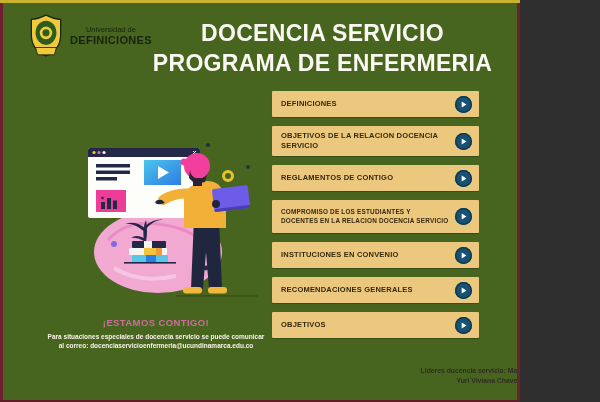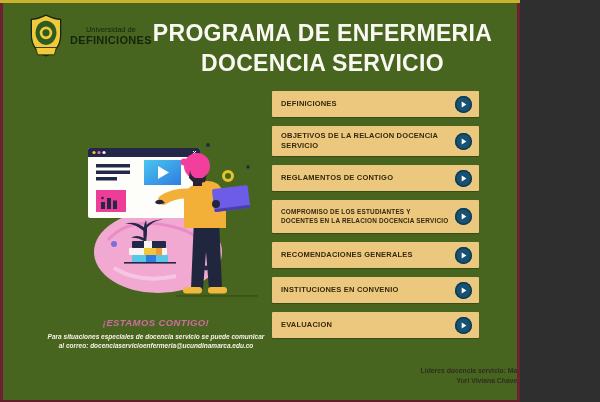--- a/index.html
+++ b/index.html
@@ -45,21 +45,21 @@
   .small-text .menu-label{font-size:6.4px;}
   .play-circle{
     flex:0 0 auto;width:17px;height:17px;border-radius:50%;background:#175273;
     display:flex;align-items:center;justify-content:center;
     box-shadow:inset 0 0 0 1.5px #0e3a55;
   }
   .play-circle svg{width:9px;height:9px;display:block;}
 
   .illustration{position:absolute;left:56px;top:140px;width:212px;height:162px;z-index:1;}
 
-  .support{position:absolute;left:32px;top:317px;width:248px;text-align:center;z-index:2;font-style:italic;}
+  .support{position:absolute;left:32px;top:317px;width:248px;text-align:center;z-index:2;}
   .support-headline{font-size:9.5px;font-weight:bold;color:#cf6ba0;letter-spacing:.4px;}
   .support-text{margin-top:4px;font-size:6.5px;font-weight:bold;color:#f8f3e8;line-height:1.45;}
   .support-text span{display:block;}
 
   .leaders{
     position:absolute;left:408px;top:366px;width:165px;text-align:center;
     font-size:6.8px;font-weight:bold;color:#2e2e20;line-height:1.5;z-index:2;
   }
   .leaders span{display:block;}
 </style>
@@ -80,22 +80,22 @@
       <circle cx="17" cy="19" r="3.4" fill="#2e5b1e"></circle>
       <path d="M7 33 L27 33 L25 40 L9 40 Z" fill="#f0c93c" stroke="#16250e" stroke-width="0.8"></path>
     </svg>
     <div class="logo-text">
       <span class="logo-line1">Universidad de</span>
       <span class="logo-line2">DEFINICIONES</span>
     </div>
   </div>
 
   <div class="title">
+    <span>DOCENCIA SERVICIO</span>
     <span>PROGRAMA DE ENFERMERIA</span>
-    <span>DOCENCIA SERVICIO</span>
   </div>
 
   <div class="menu">
     <button class="menu-btn">
       <span class="menu-label">DEFINICIONES</span>
       <span class="play-circle">
         <svg viewBox="0 0 10 10">
             <polygon points="3,1.8 8.2,5 3,8.2" fill="#ffffff"></polygon>
           </svg>
       </span>
@@ -118,37 +118,37 @@
     </button>
     <button class="menu-btn small-text">
       <span class="menu-label">COMPROMISO DE LOS ESTUDIANTES Y DOCENTES EN LA RELACION DOCENCIA SERVICIO</span>
       <span class="play-circle">
         <svg viewBox="0 0 10 10">
             <polygon points="3,1.8 8.2,5 3,8.2" fill="#ffffff"></polygon>
           </svg>
       </span>
     </button>
     <button class="menu-btn">
+      <span class="menu-label">INSTITUCIONES EN CONVENIO</span>
+      <span class="play-circle">
+        <svg viewBox="0 0 10 10">
+            <polygon points="3,1.8 8.2,5 3,8.2" fill="#ffffff"></polygon>
+          </svg>
+      </span>
+    </button>
+    <button class="menu-btn">
       <span class="menu-label">RECOMENDACIONES GENERALES</span>
       <span class="play-circle">
         <svg viewBox="0 0 10 10">
             <polygon points="3,1.8 8.2,5 3,8.2" fill="#ffffff"></polygon>
           </svg>
       </span>
     </button>
     <button class="menu-btn">
-      <span class="menu-label">INSTITUCIONES EN CONVENIO</span>
-      <span class="play-circle">
-        <svg viewBox="0 0 10 10">
-            <polygon points="3,1.8 8.2,5 3,8.2" fill="#ffffff"></polygon>
-          </svg>
-      </span>
-    </button>
-    <button class="menu-btn">
-      <span class="menu-label">EVALUACION</span>
+      <span class="menu-label">OBJETIVOS</span>
       <span class="play-circle">
         <svg viewBox="0 0 10 10">
             <polygon points="3,1.8 8.2,5 3,8.2" fill="#ffffff"></polygon>
           </svg>
       </span>
     </button>
   </div>
 
   <svg class="illustration" viewBox="0 0 212 162">
     <defs>

